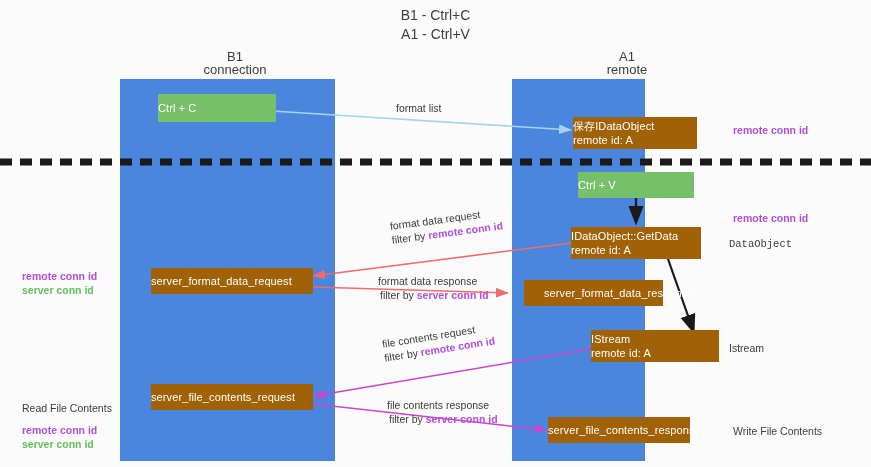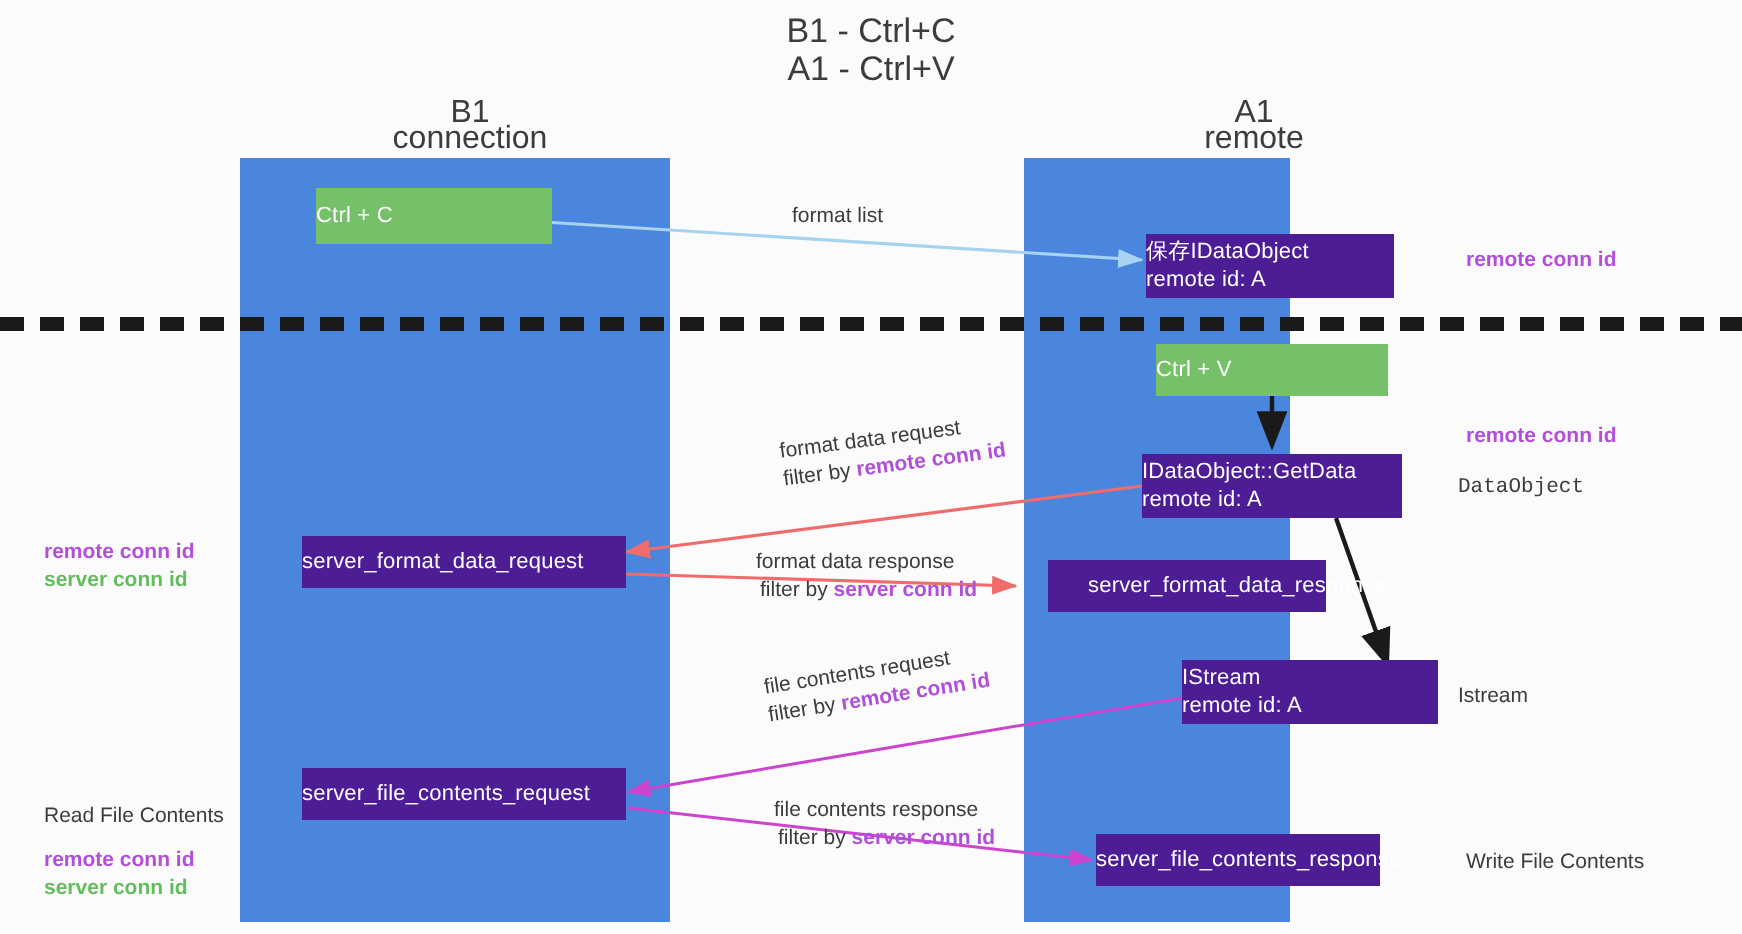--- a/index.html
+++ b/index.html
@@ -23,30 +23,30 @@
     height: 467px;
     pointer-events: none;
   }
 
   
   #title {
     position: absolute;
     left: 0; top: 6px;
     width: 871px;
     text-align: center;
-    font-size: 17px;
+    font-size: 14px;
     color: #3c3c3c;
     line-height: 19px;
   }
 
   
   .col-header {
     position: absolute;
     text-align: center;
-    font-size: 16px;
+    font-size: 13px;
     color: #3c3c3c;
     line-height: 13px;
   }
 
   
   .lane {
     position: absolute;
     background: #4a86de;
   }
 
@@ -58,21 +58,21 @@
     flex-direction: column;
     align-items: flex-start;
     justify-content: center;
     color: #ffffff;
     font-size: 11px;
     line-height: 14px;
     text-align: center;
     letter-spacing: 0.1px;
   }
   .node.green { background: #77c06a; }
-  .node.orange { background: #4c1d95; }
+  .node.orange { background: #a16207; }
   .node .l2 { display: block; }
 
   
   .edge-label {
     position: absolute;
     font-size: 10.5px;
     color: #3c3c3c;
     line-height: 14px;
     white-space: nowrap;
   }

